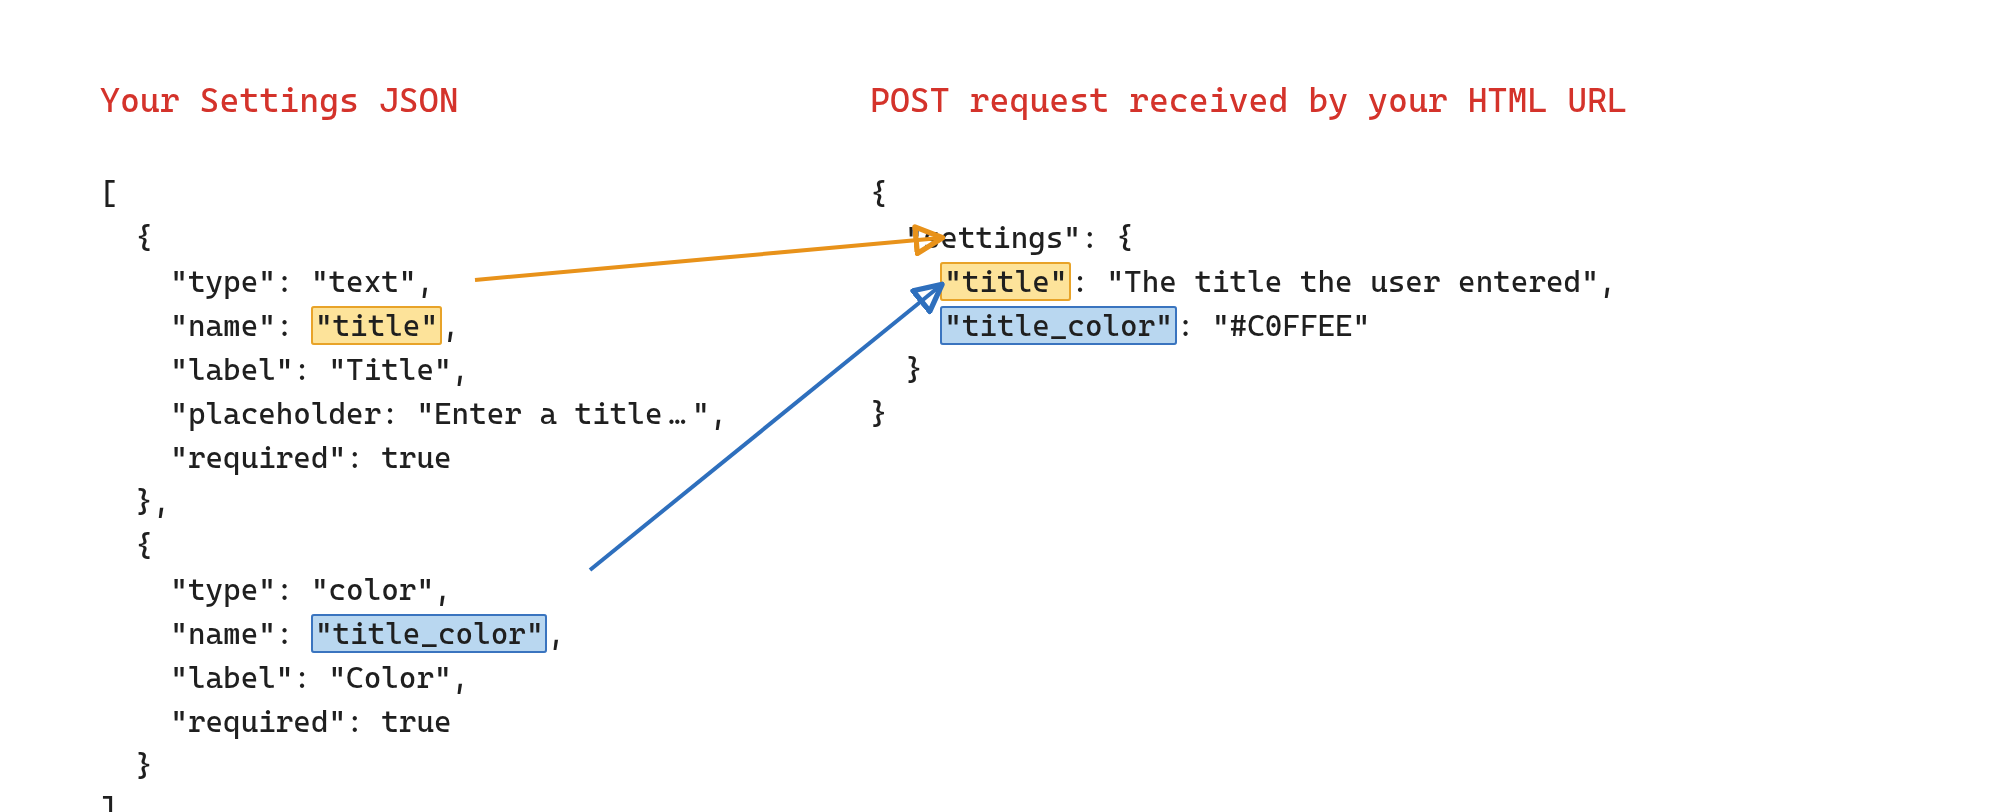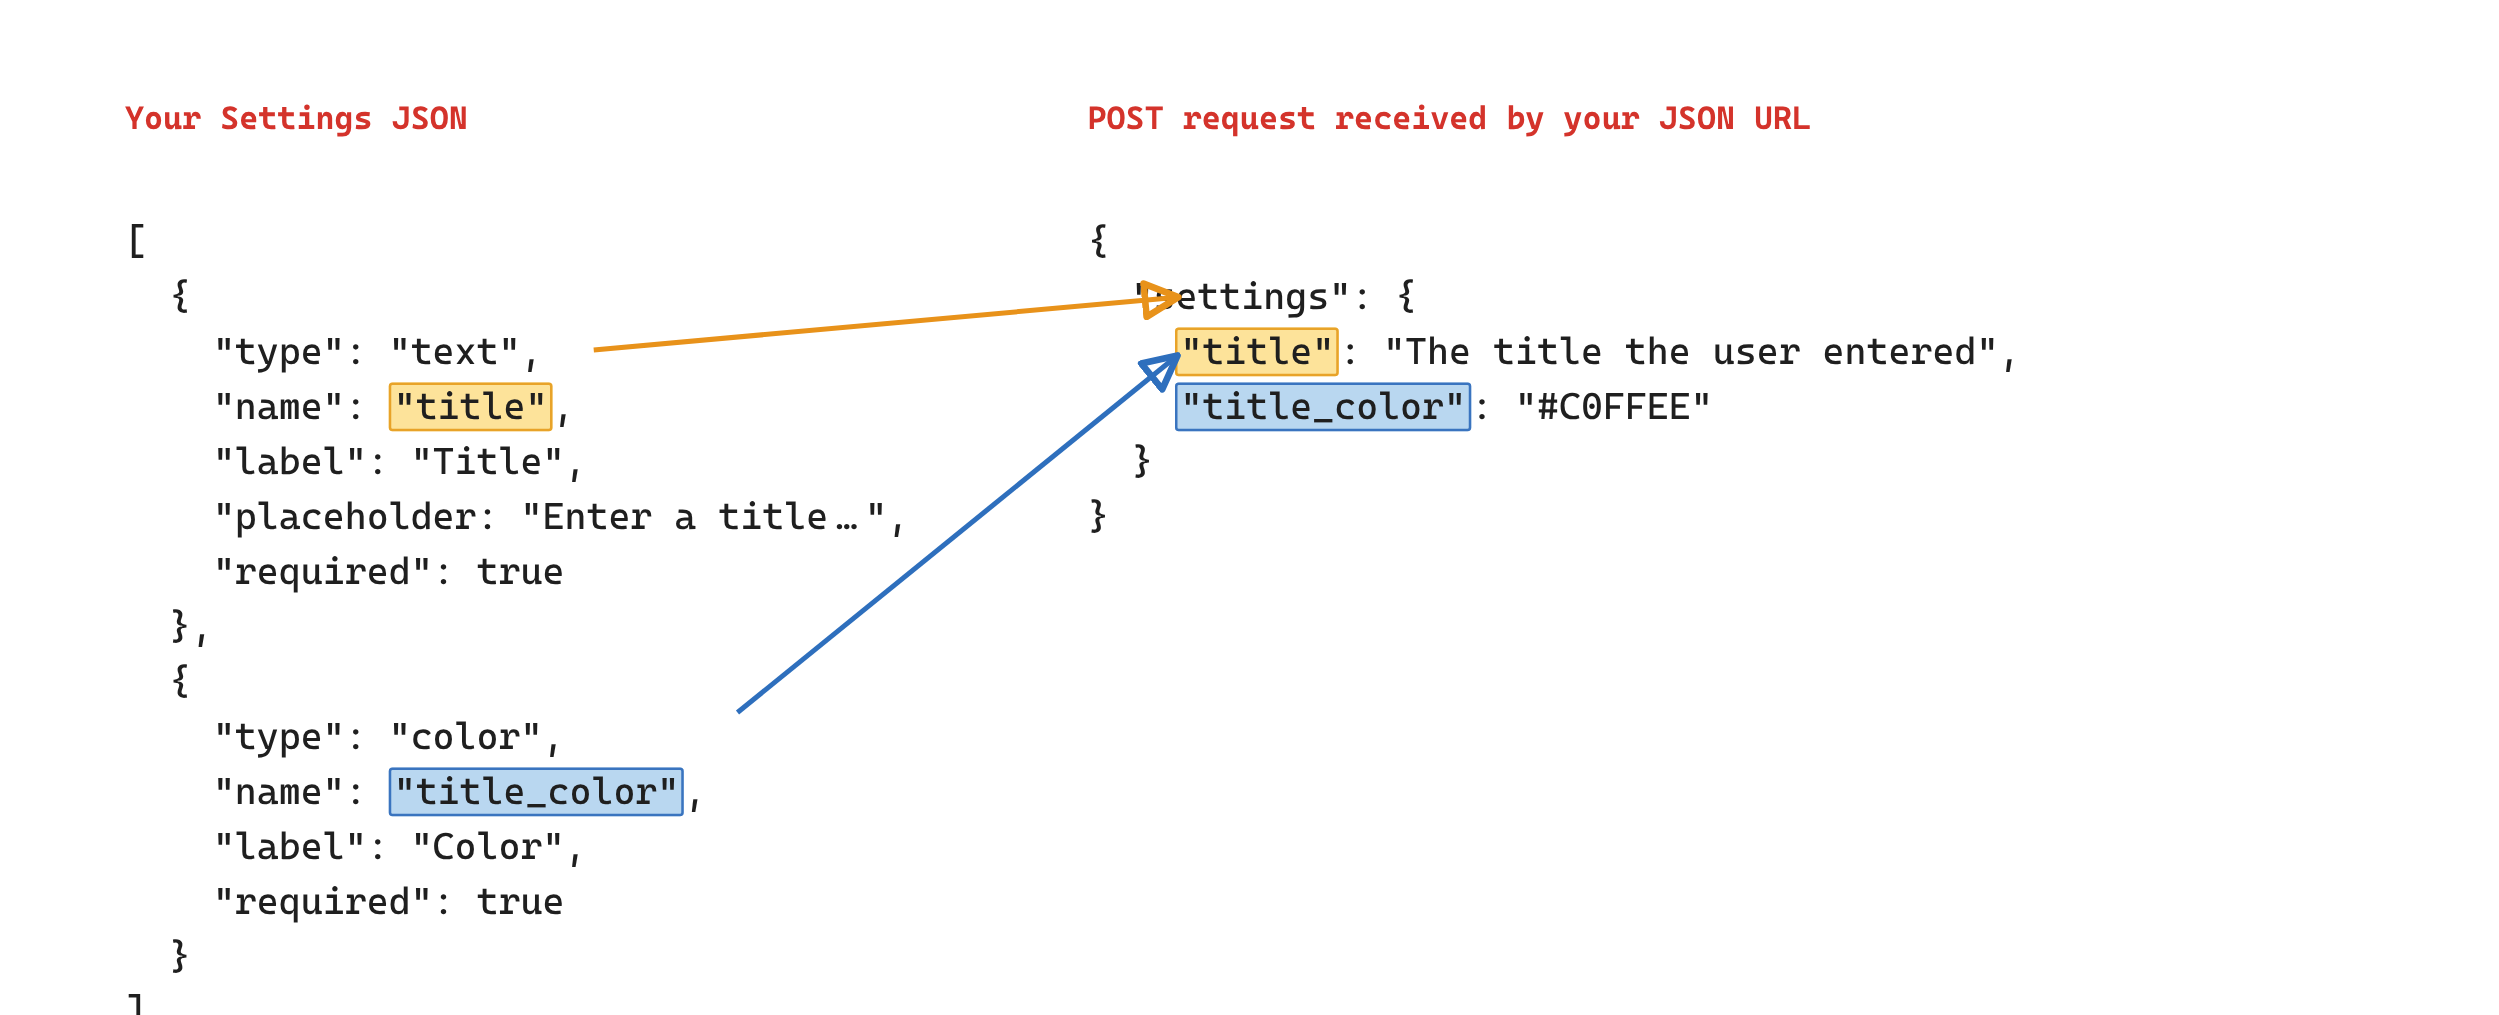--- a/index.html
+++ b/index.html
@@ -9,22 +9,22 @@
   }
   .stage {
     position: relative;
     width: 1999px;
     height: 812px;
     font-family: "SFMono-Regular", ui-monospace, "Cascadia Code", Menlo, Consolas, "Liberation Mono", monospace;
   }
   .heading {
     position: absolute;
     color: #d4332b;
-    font-weight: 700;
-    font-size: 26px;
+    font-weight: 400;
+    font-size: 34px;
     white-space: nowrap;
   }
   .code {
     position: absolute;
     font-size: 30px;
     color: #1f1f1f;
     line-height: 44px;
     white-space: pre;
     font-weight: 400;
   }
@@ -50,21 +50,21 @@
     pointer-events: none;
   }
 </style>
 </head>
 <body>
 
 <div class="stage">
 
   <div class="heading" style="left:100px; top:80px;">Your Settings JSON</div>
 
-  <div class="heading" style="left:870px; top:80px;">POST request received by your JSON URL</div>
+  <div class="heading" style="left:870px; top:80px;">POST request received by your HTML URL</div>
 
   <div class="code" style="left:100px; top:128px;">
 <span class="seg">[</span>
 <span class="seg">  {</span>
 <span class="seg">    "type": "text",</span>
 <span class="seg">    "name": </span><span class="hl-orange">"title"</span><span class="seg">,</span>
 <span class="seg">    "label": "Title",</span>
 <span class="seg">    "placeholder: "Enter a title … ",</span>
 <span class="seg">    "required": true</span>
 <span class="seg">  },</span>

